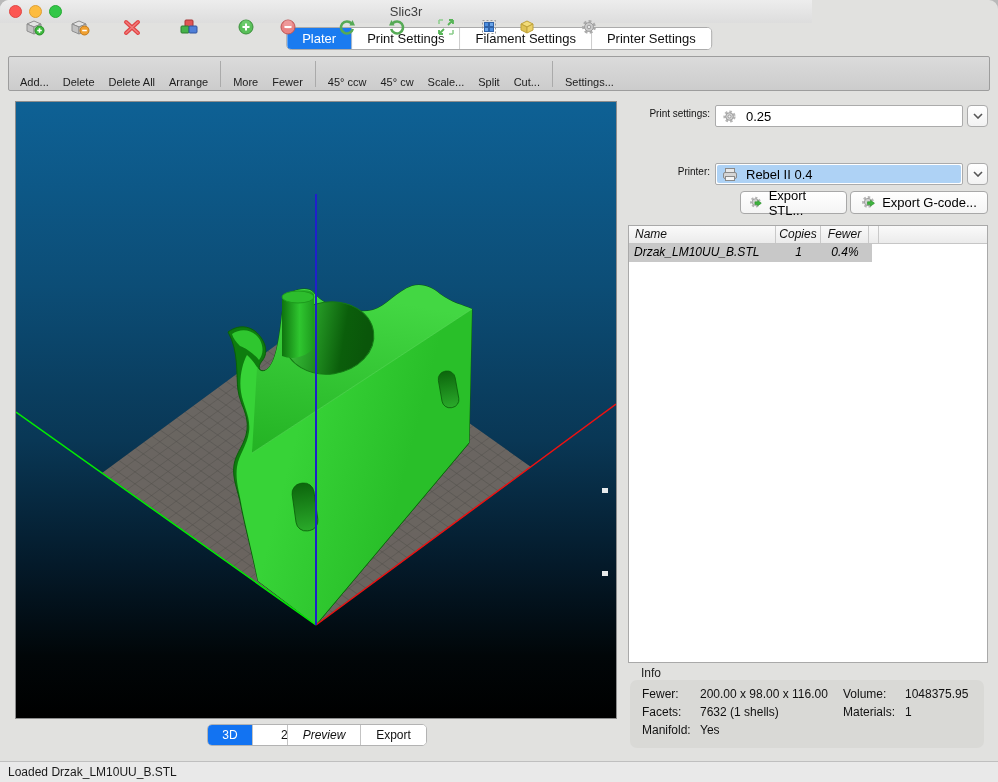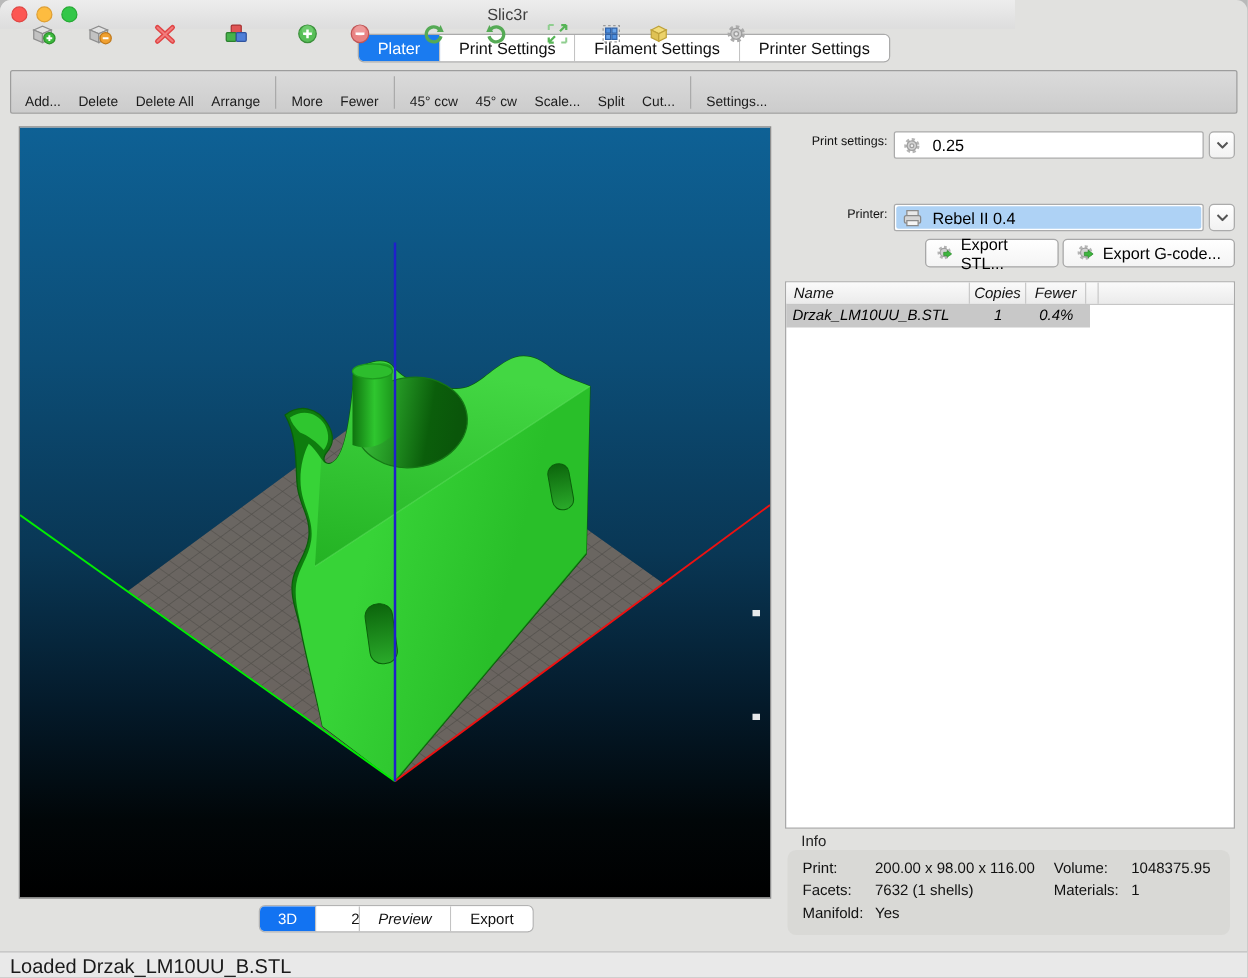--- a/index.html
+++ b/index.html
@@ -77,21 +77,21 @@
   
   #info-title{position:absolute;left:13px;top:565px;font-size:12px;color:#222;}
   #infobox{position:absolute;left:2px;top:579px;width:354px;height:68px;background:#d9d9d6;
     border-radius:7px;padding:7px 0 0 12px;}
   #infogrid{display:grid;grid-template-columns:58px 143px 62px 1fr;row-gap:4px;font-size:12px;color:#111;}
   #infogrid div{white-space:nowrap;}
 
   
   #statusbar{position:absolute;left:0;top:761px;width:998px;height:21px;background:#e9e9e9;
     border-top:1px solid #bfbfbf;}
-  #status-text{position:absolute;left:8px;top:3px;font-size:16px;color:#1a1a1a;}
+  #status-text{position:absolute;left:8px;top:3px;font-size:12px;color:#1a1a1a;}
 </style>
 </head>
 <body>
 
 <div id="window">
 
   <div id="titlebar">
     <div class="tlight" id="tl-close"></div>
     <div class="tlight" id="tl-min"></div>
     <div class="tlight" id="tl-zoom"></div>
@@ -387,21 +387,21 @@
       <div id="trow">
         <div class="td" id="td-name">Drzak_LM10UU_B.STL</div>
         <div class="td" id="td-copies">1</div>
         <div class="td" id="td-scale">0.4%</div>
       </div>
     </div>
 
     <div id="info-title">Info</div>
     <div id="infobox">
       <div id="infogrid">
-        <div>Print:</div>
+        <div>Fewer:</div>
         <div>200.00 x 98.00 x 116.00</div>
         <div>Volume:</div>
         <div>1048375.95</div>
         <div>Facets:</div>
         <div>7632 (1 shells)</div>
         <div>Materials:</div>
         <div>1</div>
         <div>Manifold:</div>
         <div>Yes</div>
         <div></div>

